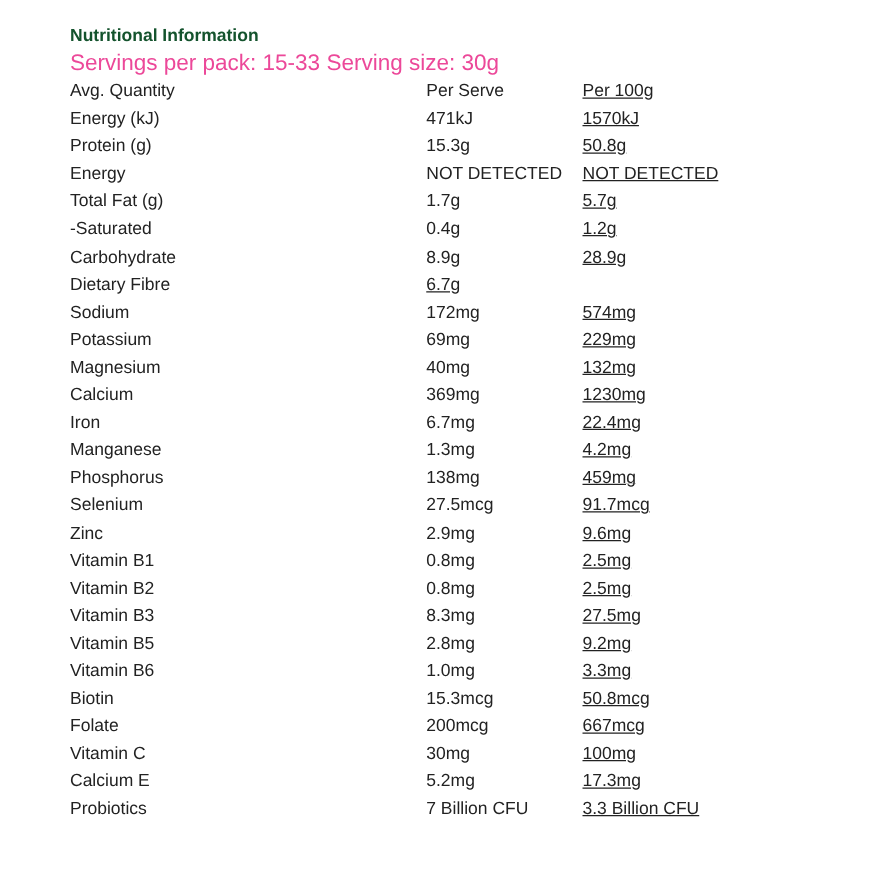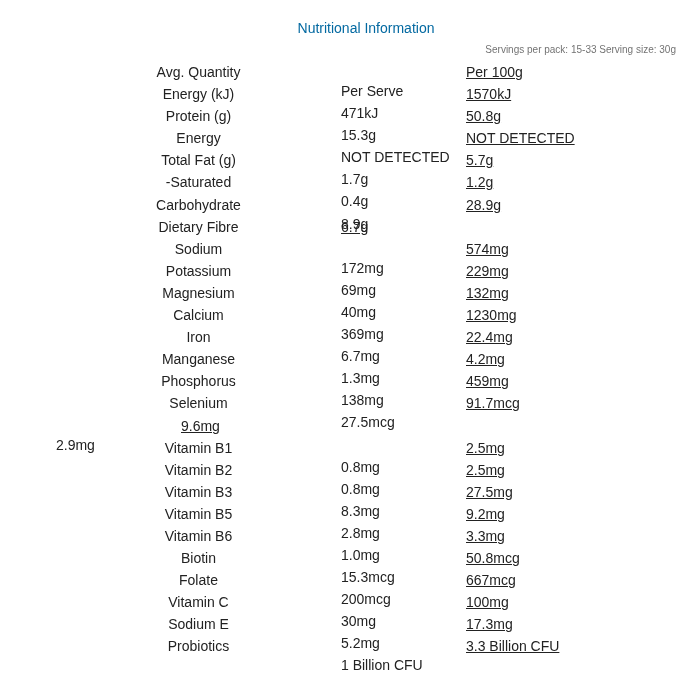--- a/index.html
+++ b/index.html
@@ -1,22 +1,22 @@
 <!DOCTYPE html>
 <html><head>
 <meta charset="utf-8">
 <style>
   html, body { margin: 0; padding: 0; background: #ffffff; }
   body { width: 700px; height: 700px; overflow: hidden; font-family: "Liberation Sans", "DejaVu Sans", sans-serif; color: #222222; }
   .wrap { position: absolute; left: 56px; top: 17px; width: 620px; }
-  .title { font-weight: normal; font-size: 14px; color: #0369a1; height: 22px; line-height: 22px; text-align: center; }
-  .servings { font-size: 10px; color: #737373; height: 22px; line-height: 22px; text-align: right; }
+  .title { font-weight: bold; font-size: 14px; color: #14532d; height: 22px; line-height: 22px; }
+  .servings { font-size: 18px; color: #ec4899; height: 22px; line-height: 22px; }
   .row { display: flex; height: 22.1px; line-height: 22.1px; font-size: 14px; color: #222222; }
-  .c1 { width: 285px; text-align: center; }
-  .c2 { width: 125px; margin-top: 19px; }
+  .c1 { width: 285px; }
+  .c2 { width: 125px; }
   .c3 { width: 150px; text-decoration: underline; }
 </style>
 </head>
 <body>
 
 <div class="wrap">
   <div class="title">Nutritional Information</div>
   <div class="servings">Servings per pack: 15-33 Serving size: 30g</div>
   <div class="row">
     <div class="c1">Avg. Quantity</div>
@@ -92,20 +92,21 @@
         <div class="c1">Phosphorus</div>
         <div class="c2">138mg</div>
         <div class="c3">459mg</div>
       </div>
       <div class="row">
         <div class="c1">Selenium</div>
         <div class="c2">27.5mcg</div>
         <div class="c3">91.7mcg</div>
       </div>
       <div class="row">
+        <div class="c1">Zinc</div>
         <div class="c2">2.9mg</div>
         <div class="c3">9.6mg</div>
       </div>
       <div class="row">
         <div class="c1">Vitamin B1</div>
         <div class="c2">0.8mg</div>
         <div class="c3">2.5mg</div>
       </div>
       <div class="row">
         <div class="c1">Vitamin B2</div>
@@ -136,23 +137,23 @@
         <div class="c1">Folate</div>
         <div class="c2">200mcg</div>
         <div class="c3">667mcg</div>
       </div>
       <div class="row">
         <div class="c1">Vitamin C</div>
         <div class="c2">30mg</div>
         <div class="c3">100mg</div>
       </div>
       <div class="row">
-        <div class="c1">Sodium E</div>
+        <div class="c1">Calcium E</div>
         <div class="c2">5.2mg</div>
         <div class="c3">17.3mg</div>
       </div>
       <div class="row">
         <div class="c1">Probiotics</div>
-        <div class="c2">1 Billion CFU</div>
+        <div class="c2">7 Billion CFU</div>
         <div class="c3">3.3 Billion CFU</div>
       </div>
     </div>
 </div>
 
 </body></html>

